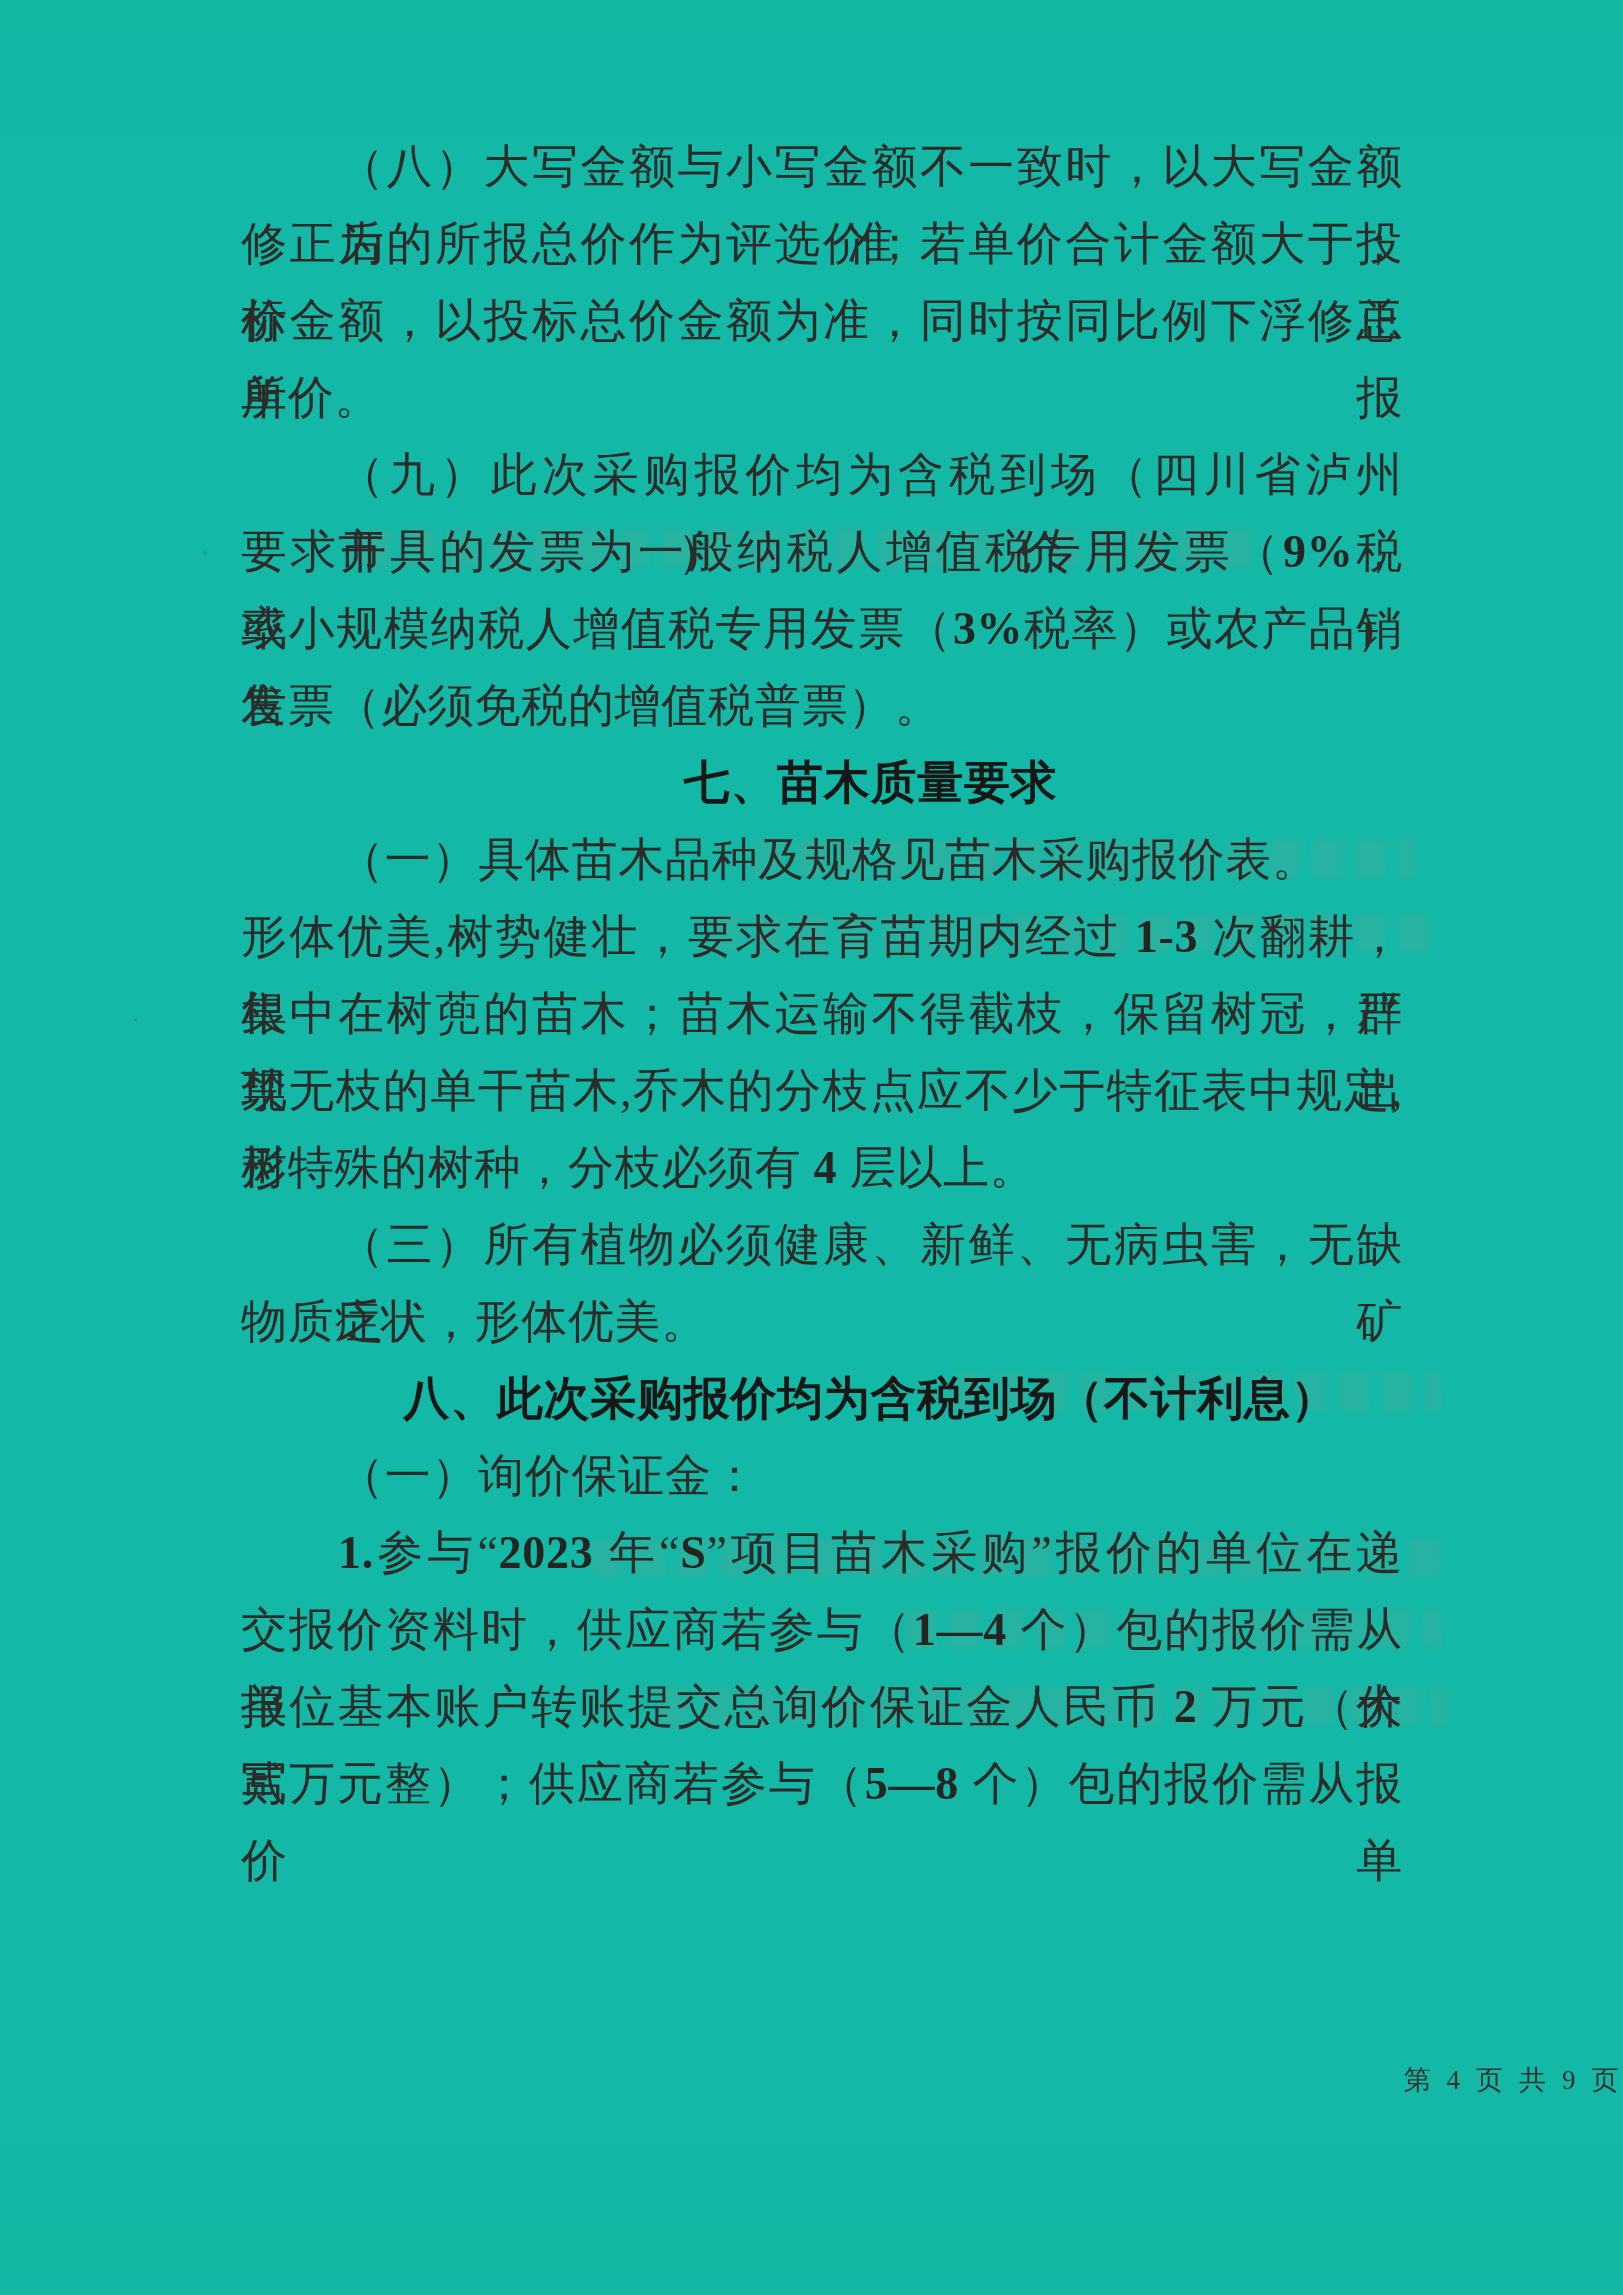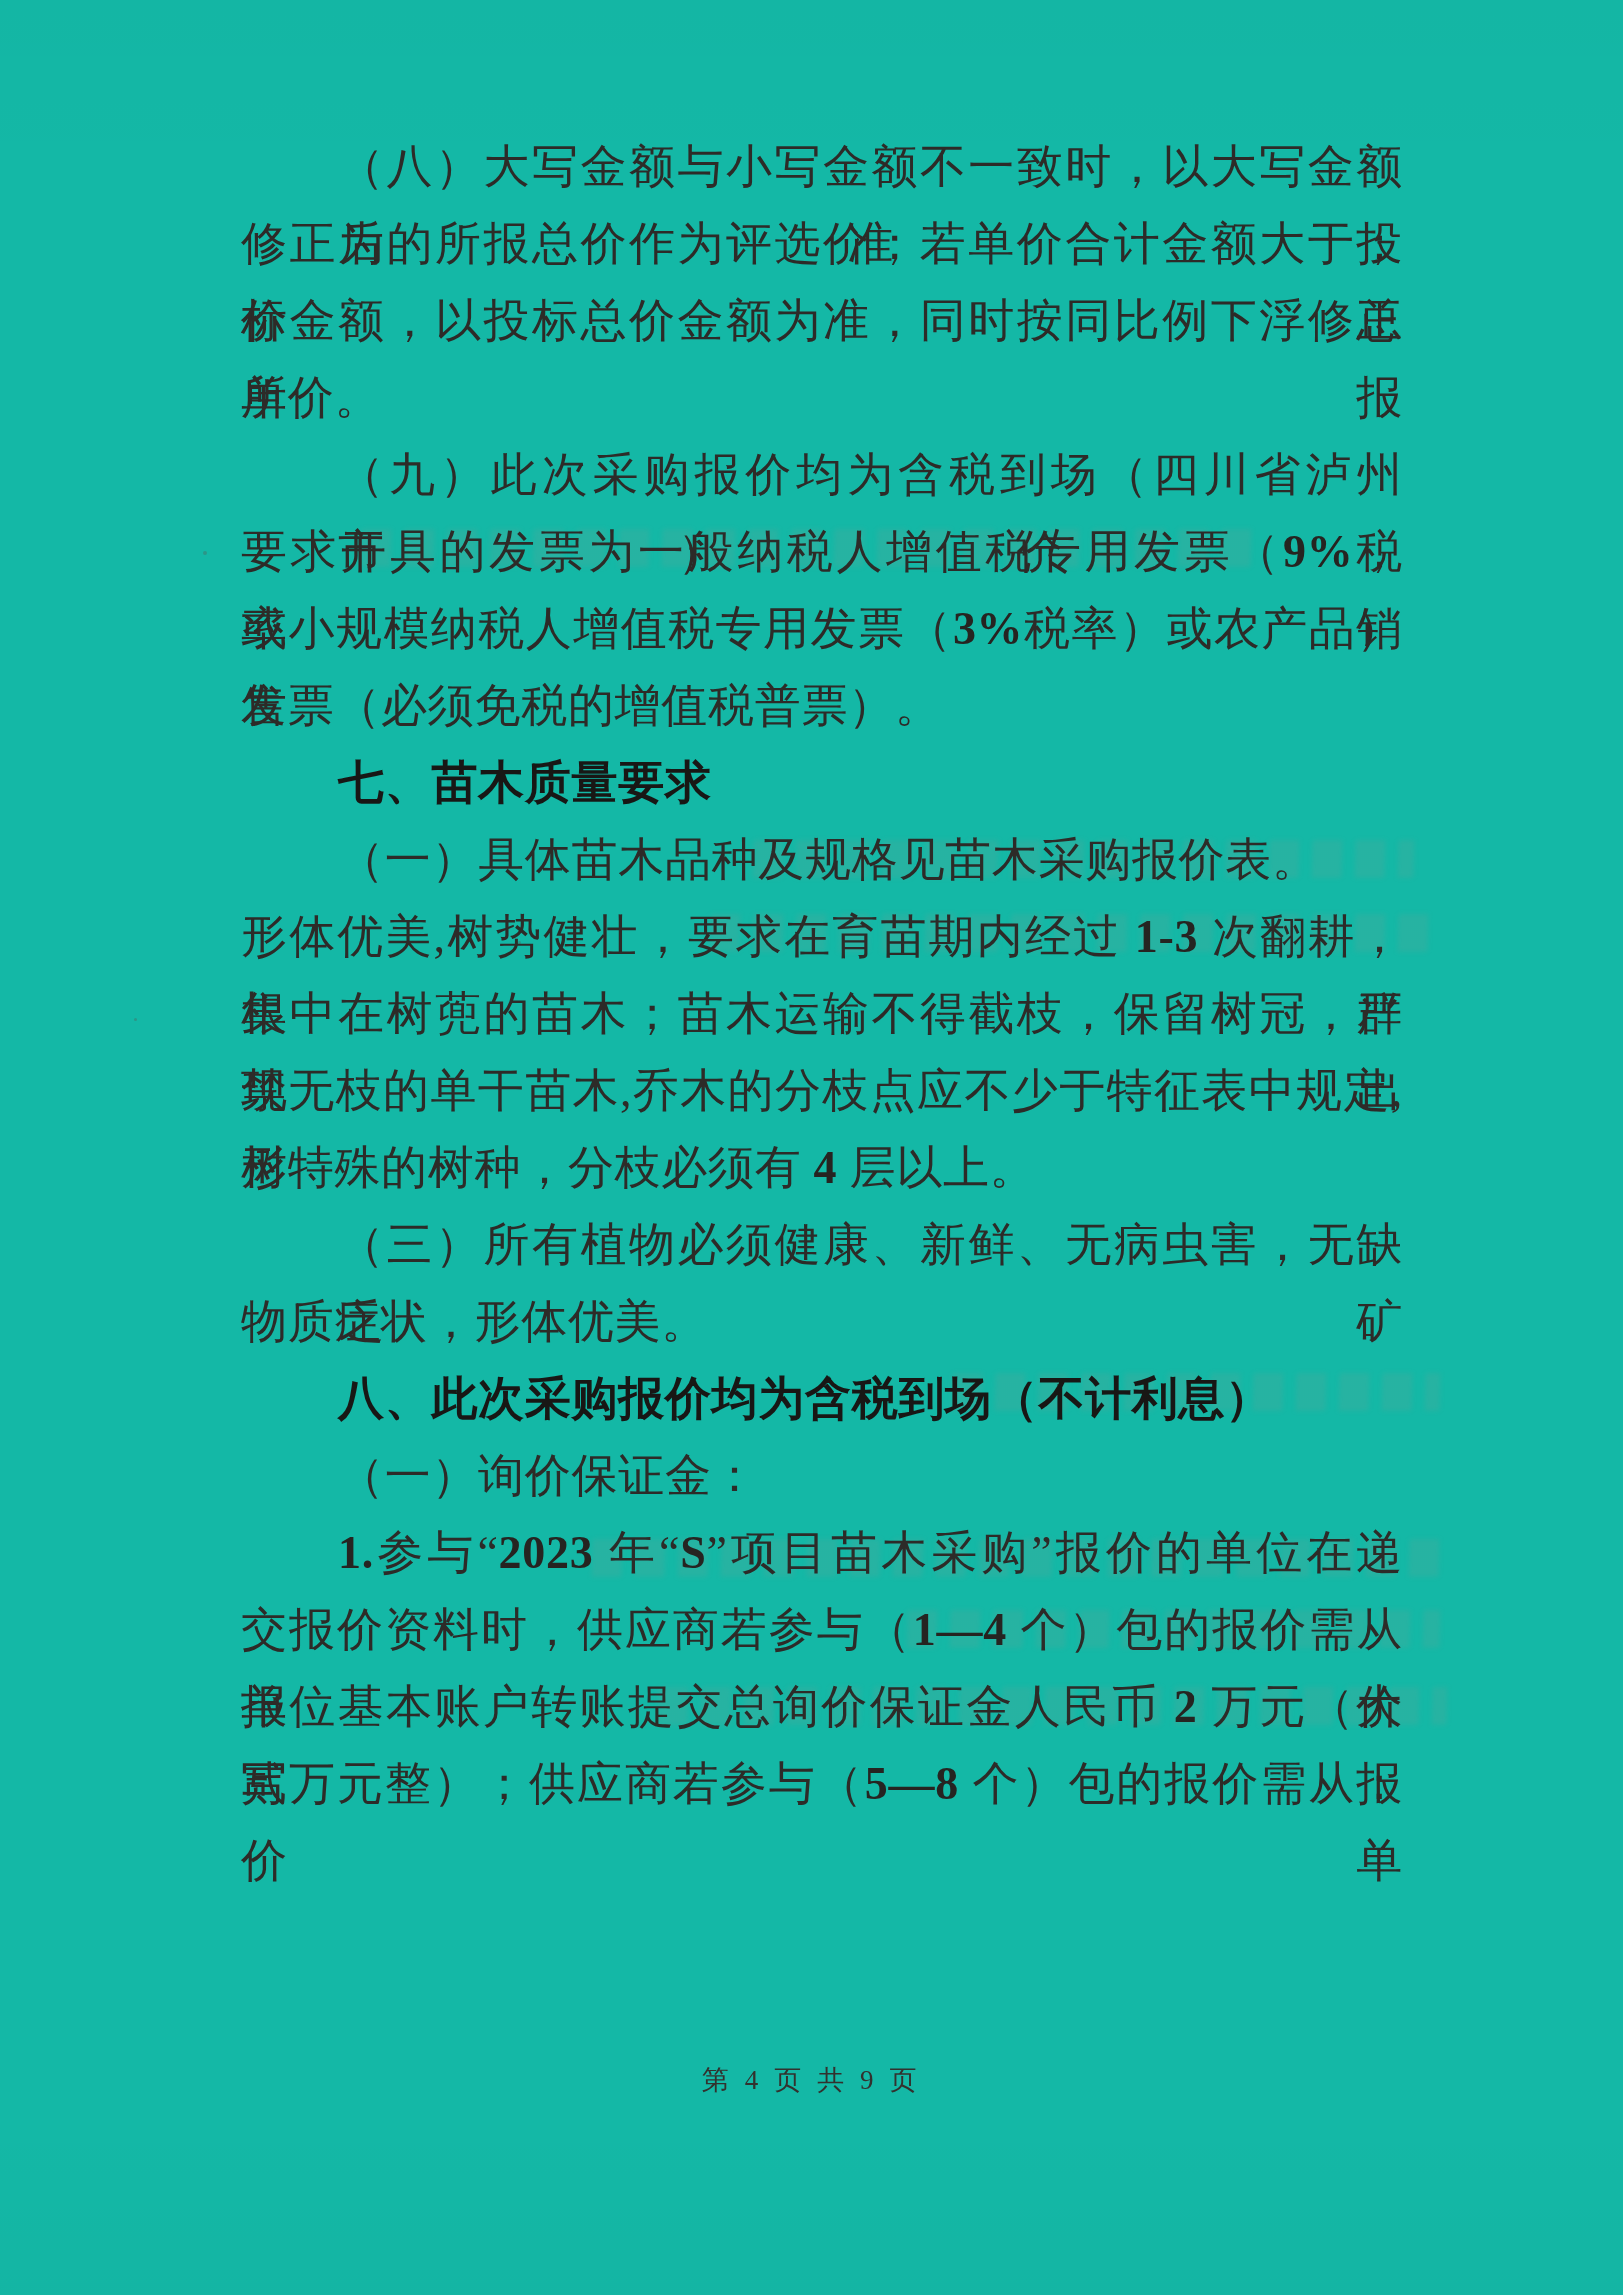--- a/index.html
+++ b/index.html
@@ -32,31 +32,31 @@
   .line {
     height: 77px;
     line-height: 77px;
     text-align: left;
   }
   .line.indent { padding-left: 97px; }
   .line.fill {
     text-align: justify;
     text-align-last: justify;
   }
-  .line.heading { font-weight: 700; color: #181715; }
+  .line.heading { font-weight: 700; color: #181715; text-align: center; }
   .seg-num {
     font-weight: 700;
     color: #262421;
   }
   .footer {
     position: absolute;
     left: 0;
     top: 2062px;
     width: 100%;
-    text-align: center;
+    text-align: right;
     font-size: 27px;
     letter-spacing: 4.6px;
     color: #33312e;
     z-index: 2;
   }
   
   .ghost {
     position: absolute;
     height: 38px;
     background: repeating-linear-gradient(90deg,

